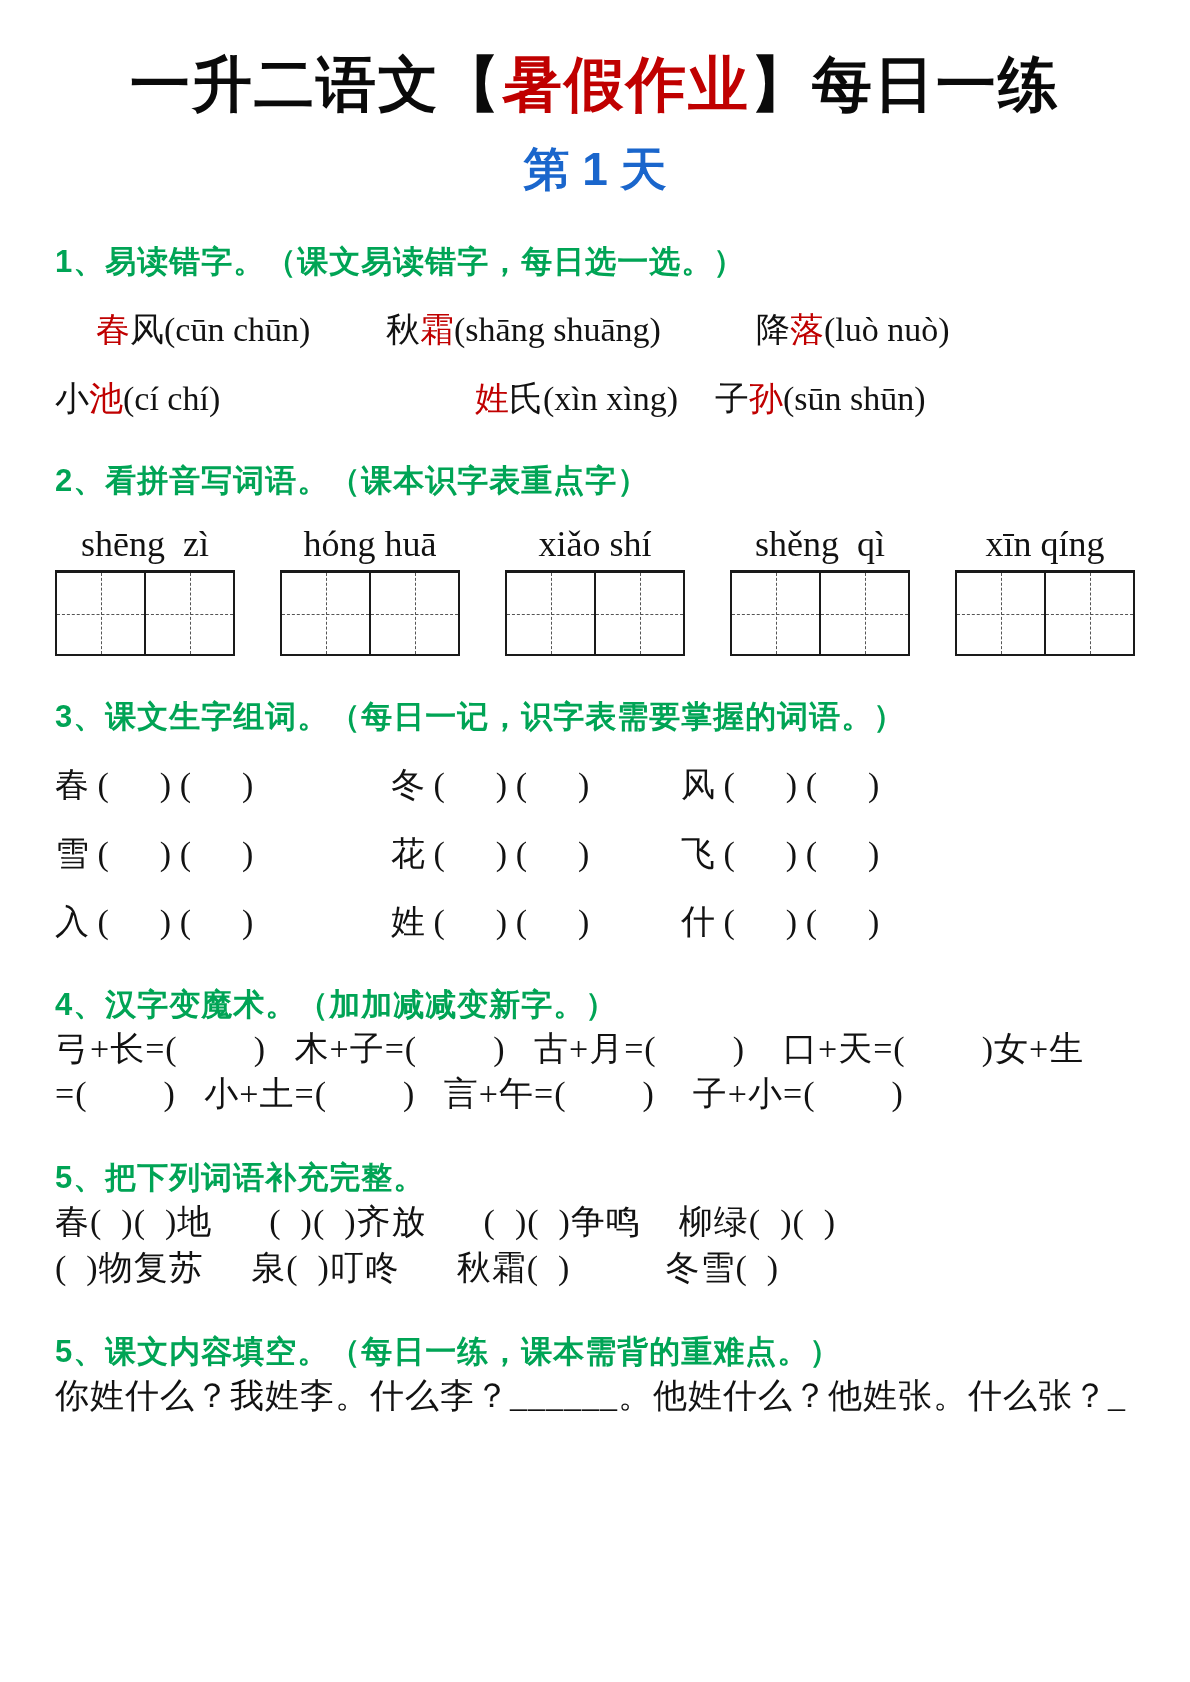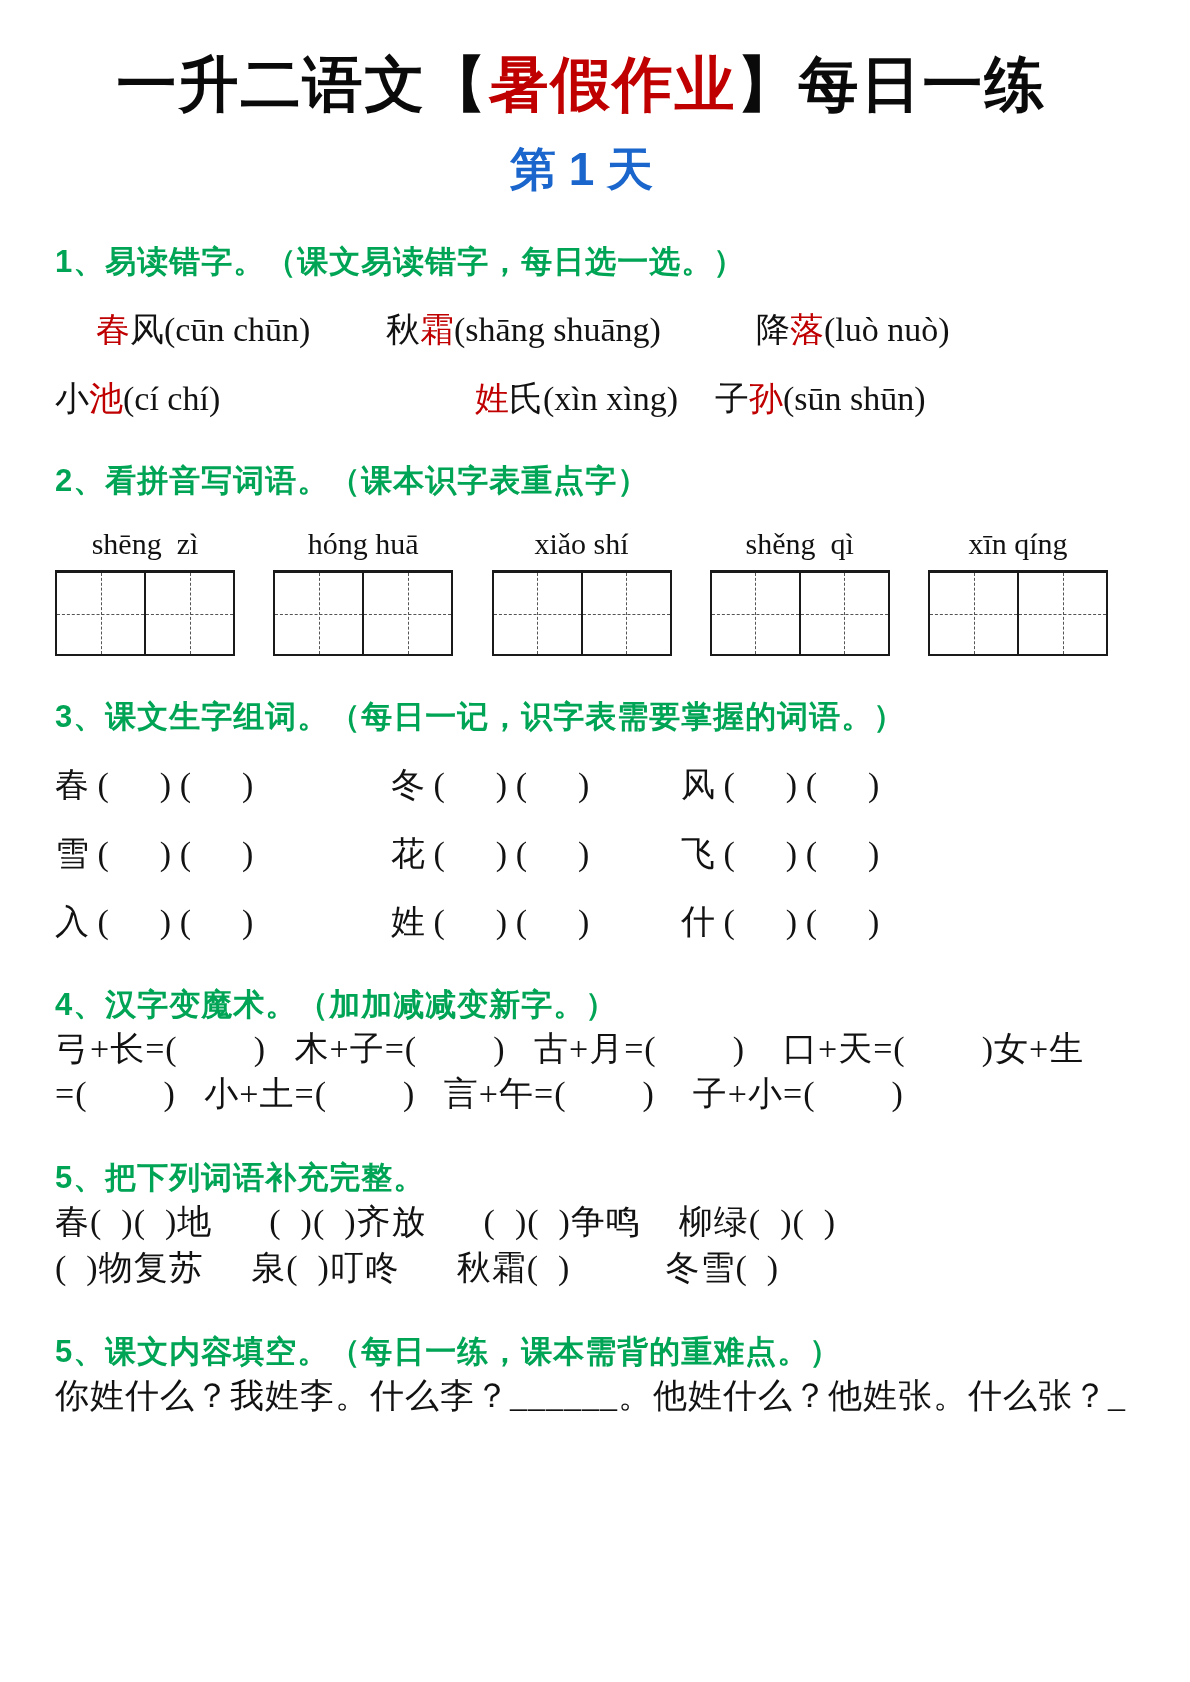--- a/index.html
+++ b/index.html
@@ -1,21 +1,21 @@
 <!DOCTYPE html>
 <html><head>
 <meta charset="utf-8">
 <style>
   html,body { margin:0; padding:0; background:#ffffff; }
   body {
     width:1190px; min-height:1682px;
     font-family:"Liberation Serif", serif;
     color:#121212;
   }
-  .page { padding:50px 82px 40px 55px; }
+  .page { padding:50px 55px 40px 55px; }
 
   .title {
     text-align:center;
     font-family:"Liberation Sans", sans-serif;
     font-weight:900;
     font-size:60px;
     line-height:1.15;
     letter-spacing:2px;
     color:#0a0a0a;
   }
@@ -51,21 +51,21 @@
   .red { color:#c00000; }
 
   .grids-row {
     display:flex;
     justify-content:space-between;
     margin-top:22px;
   }
   .grid-block { width:180px; }
   .pinyin-label {
     text-align:center;
-    font-size:30px;
+    font-size:36px;
     white-space:pre;
     margin-bottom:6px;
     height:40px;
     line-height:40px;
   }
   .tianzige {
     display:flex;
     border:2px solid #1a1a1a;
     border-top-width:3px;
     height:86px;

